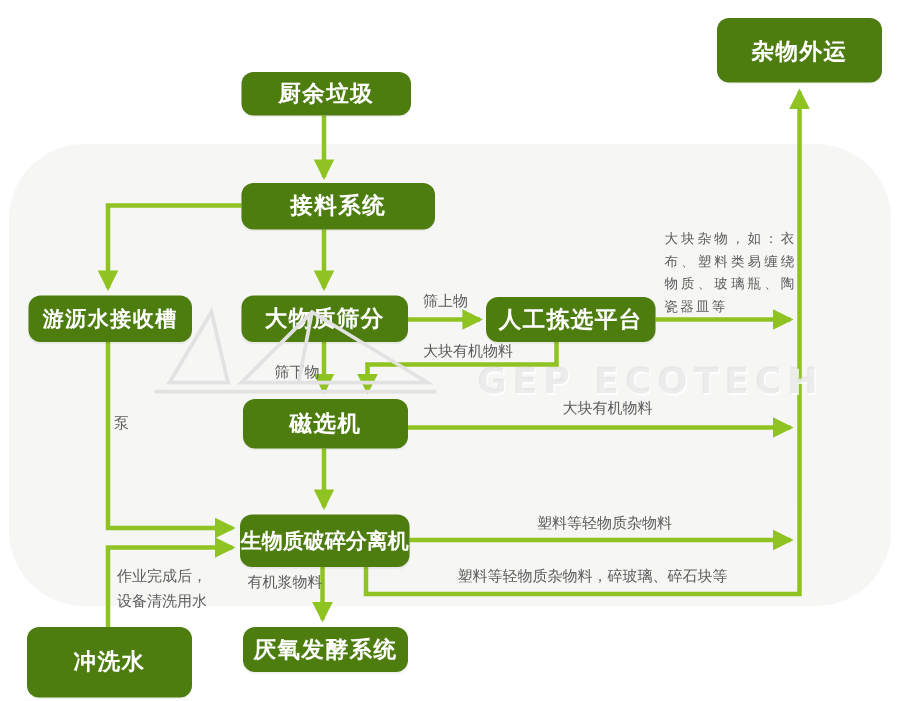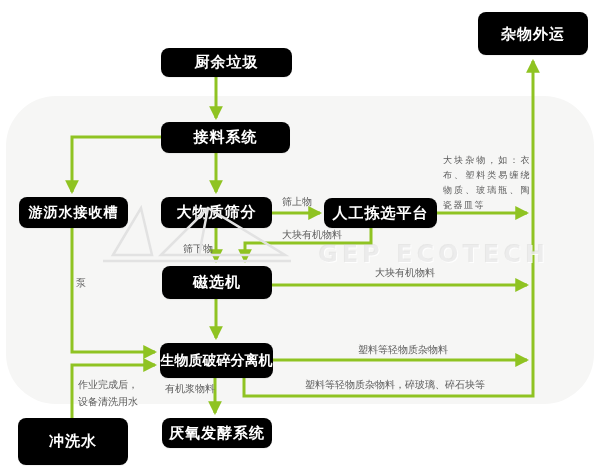--- a/index.html
+++ b/index.html
@@ -6,21 +6,21 @@
   .stage{
     position:relative;width:600px;height:467px;overflow:hidden;background:#ffffff;
     font-family:"DejaVu Sans","Liberation Sans",sans-serif;
   }
   .panel{
     position:absolute;left:6px;top:96px;width:588px;height:308px;
     background:#f6f6f5;border-radius:50px;z-index:1;
   }
   svg.wires{position:absolute;left:0;top:0;z-index:10;}
   .node{
-    position:absolute;z-index:20;background:#000000;border-radius:8px;
+    position:absolute;z-index:20;background:#4d7c0f;border-radius:8px;
     color:#ffffff;font-weight:bold;font-size:15px;letter-spacing:1px;
     display:flex;align-items:center;justify-content:center;text-align:center;
     box-shadow:0 1px 1px rgba(0,0,0,0.06);
   }
   .node.small-font{font-size:14px;letter-spacing:0;}
   .node.two-line{flex-direction:column;line-height:20px;letter-spacing:1px;}
   .lbl{
     position:absolute;z-index:25;color:#5c5c5c;font-size:10px;line-height:12px;
     white-space:nowrap;
   }
@@ -63,21 +63,21 @@
       <path d="M272 285 H527" marker-end="url(#ah)"></path>
       <path d="M216 299 V338" marker-end="url(#ah)"></path>
       <path d="M72 228 V352 H155" marker-end="url(#ah)"></path>
       <path d="M72 418 V365 H155" marker-end="url(#ah)"></path>
       <path d="M273 360 H527" marker-end="url(#ah)"></path>
       <path d="M244 378 V396 H533 V61" marker-end="url(#ah)"></path>
       <path d="M215 378 V413" marker-end="url(#ah)"></path>
     </g>
   </svg>
 
-  <div class="node" style="left:161px;top:48px;width:131px;height:29px">厨余垃圾</div>
+  <div class="node" style="left:161px;top:48px;width:113px;height:29px">厨余垃圾</div>
 
   <div class="node" style="left:161px;top:122px;width:129px;height:31px">接料系统</div>
 
   <div class="node" style="left:19px;top:197px;width:109px;height:31px;font-size:14px">游沥水接收槽</div>
 
   <div class="node" style="left:161px;top:197px;width:111px;height:31px">大物质筛分</div>
 
   <div class="node" style="left:324px;top:198px;width:113px;height:30px">人工拣选平台</div>
 
   <div class="node" style="left:162px;top:266px;width:110px;height:33px">磁选机</div>

